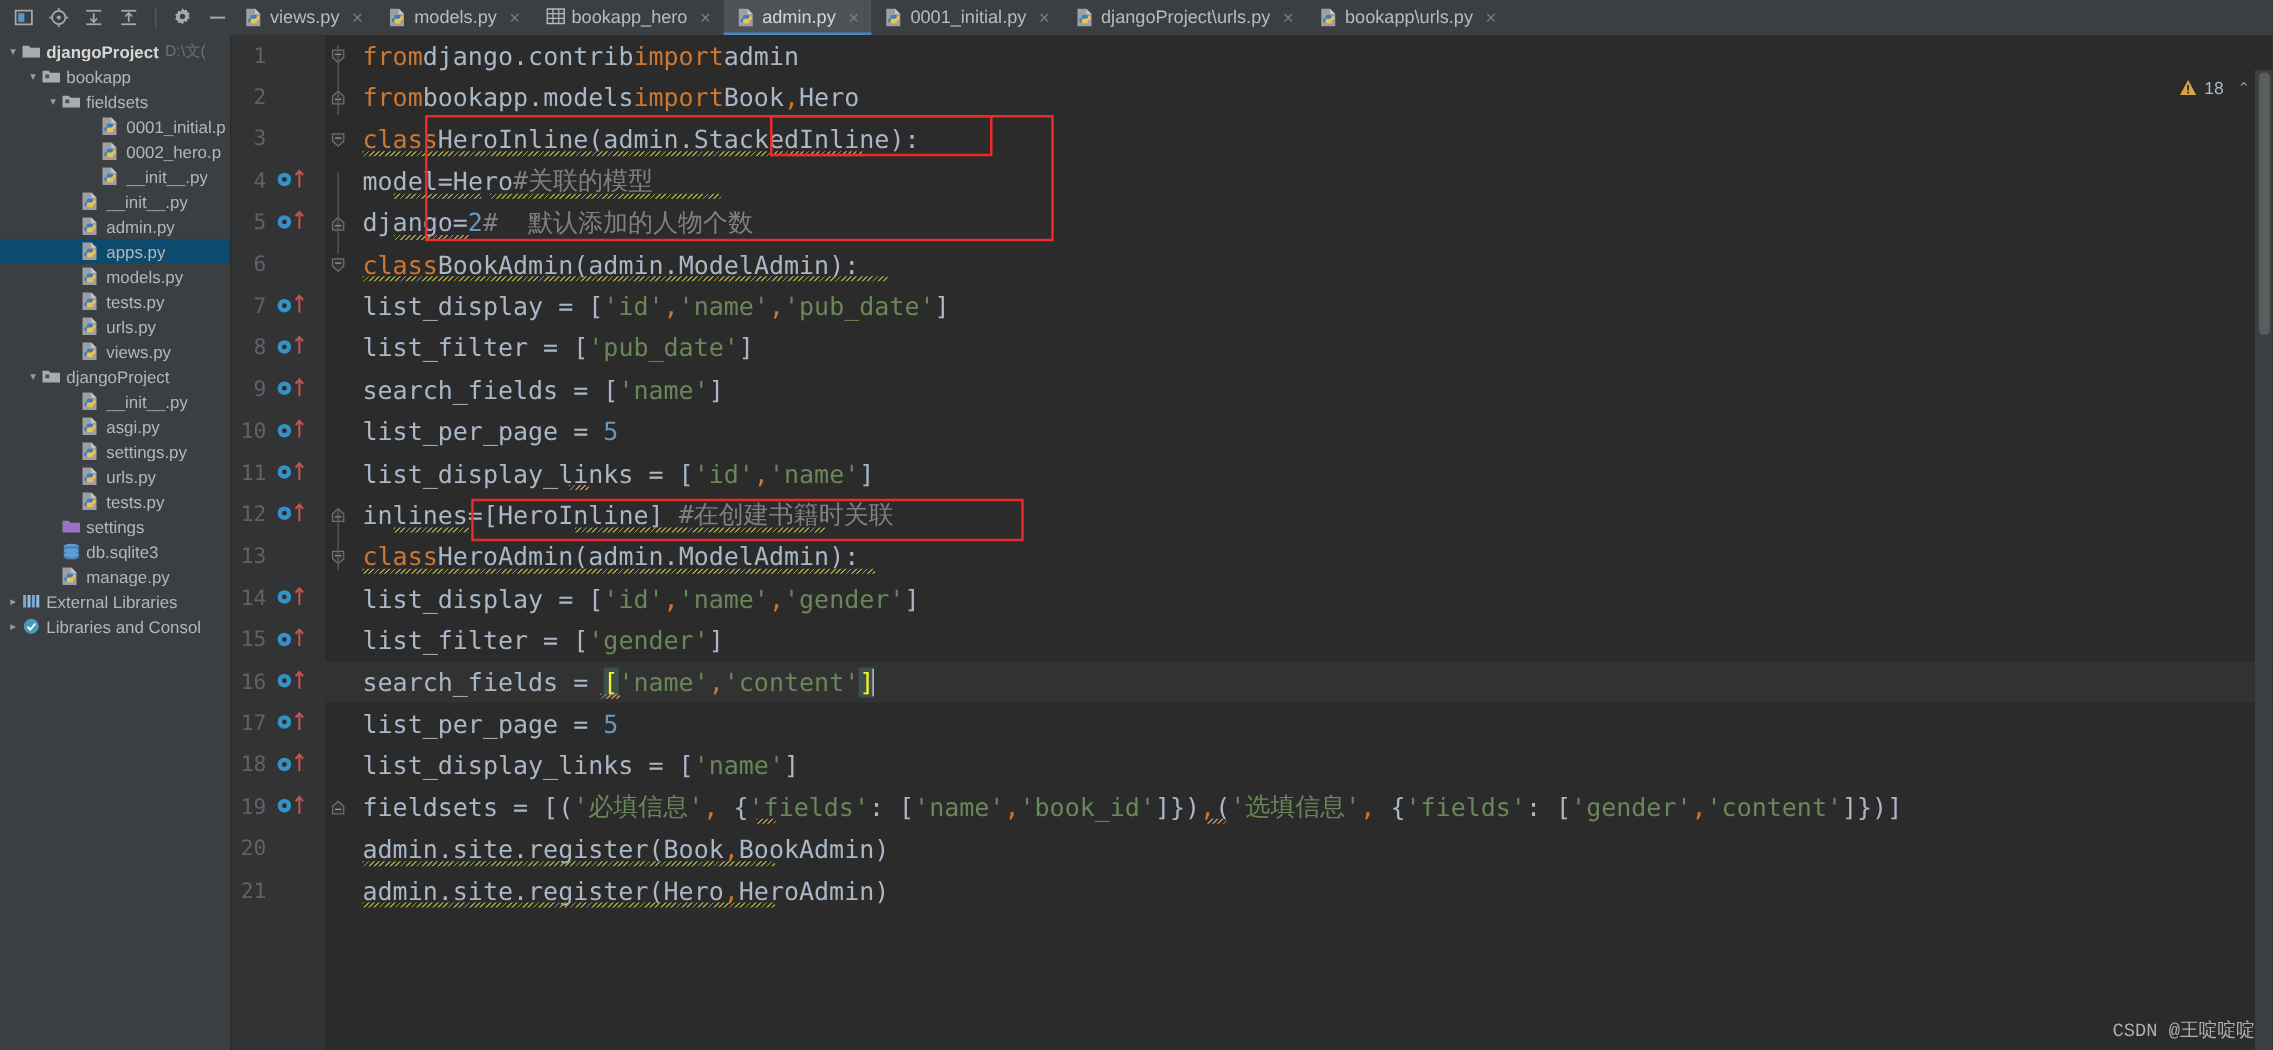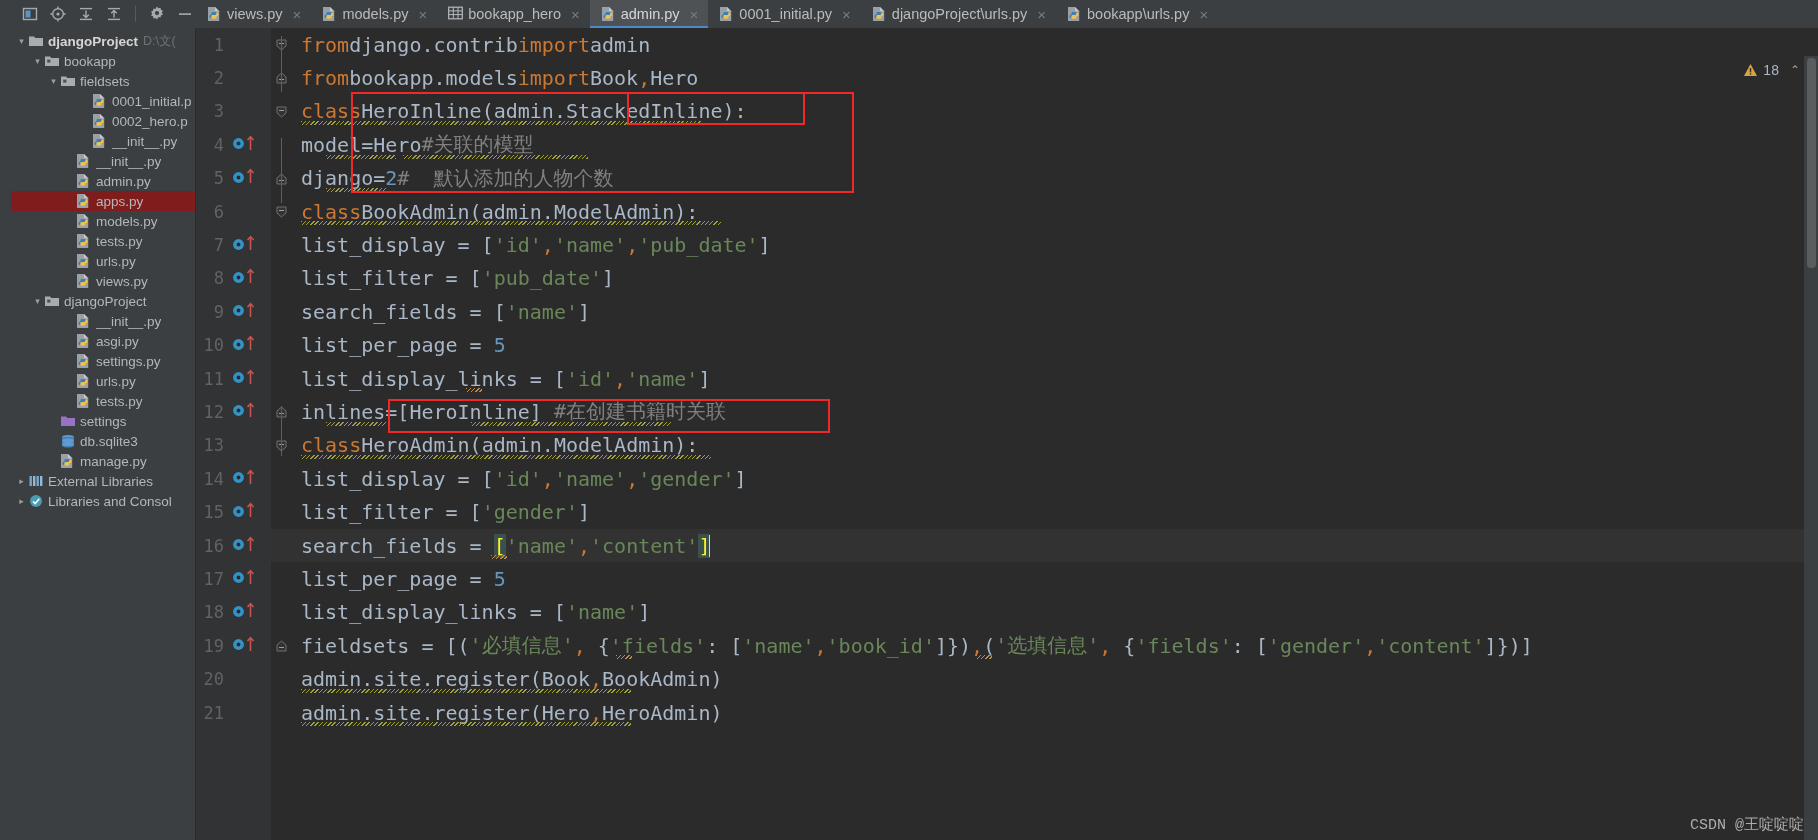--- a/index.html
+++ b/index.html
@@ -2,21 +2,21 @@
 <html><head>
 <meta charset="utf-8">
 <style>
   * { box-sizing: border-box; margin: 0; padding: 0; }
   html, body {
     width: 1818px; height: 840px;
     background: #3c3f41;
     font-family: "DejaVu Sans Mono", monospace;
     overflow: hidden;
   }
-  .app { position: relative; width: 1818px; height: 840px; display: flex; flex-direction: column; padding-left: 11px; }
+  .app { position: relative; width: 1818px; height: 840px; display: flex; flex-direction: column; }
 
   
   .topbar { height: 28px; display: flex; align-items: stretch; background: #3c3f41; flex: 0 0 28px; }
   .tool-icons {
     width: 185px; flex: 0 0 185px; display: flex; align-items: center;
     gap: 10px; padding-left: 10px; background: #3c3f41;
   }
   .ticon { width: 18px; height: 18px; position: relative; cursor: pointer; opacity: .92; }
   .ticon svg { display: block; }
   .tsep { width: 1px; height: 16px; background: #585b5d; margin: 0 2px; }
@@ -46,21 +46,21 @@
   .sidebar {
     width: 185px; flex: 0 0 185px; background: #3c3f41;
     padding-top: 3px; overflow: hidden; position: relative;
     border-right: 1px solid #2b2b2b;
   }
   .node {
     display: flex; align-items: center; height: 20px;
     font-family: "Liberation Sans", sans-serif; font-size: 13.5px;
     color: #b4b7b9; white-space: nowrap; cursor: pointer; padding-right: 2px;
   }
-  .node.sel { background: #7f1d1d; text-align: right; }
+  .node.sel { background: #0c4a6e; text-align: right; }
   .node .arrow {
     width: 13px; flex: 0 0 13px; display: flex; align-items: center; justify-content: center;
     color: #9a9da0; font-size: 9px;
   }
   .node .ficon { width: 16px; flex: 0 0 16px; margin-right: 4px; display: flex; align-items: center; }
   .node .lbl { overflow: hidden; text-overflow: clip; }
   .node .sub { color: #6e7174; font-size: 12.5px; margin-left: 5px; }
   .node.bold .lbl { font-weight: bold; color: #d6d6d6; }
 
   

